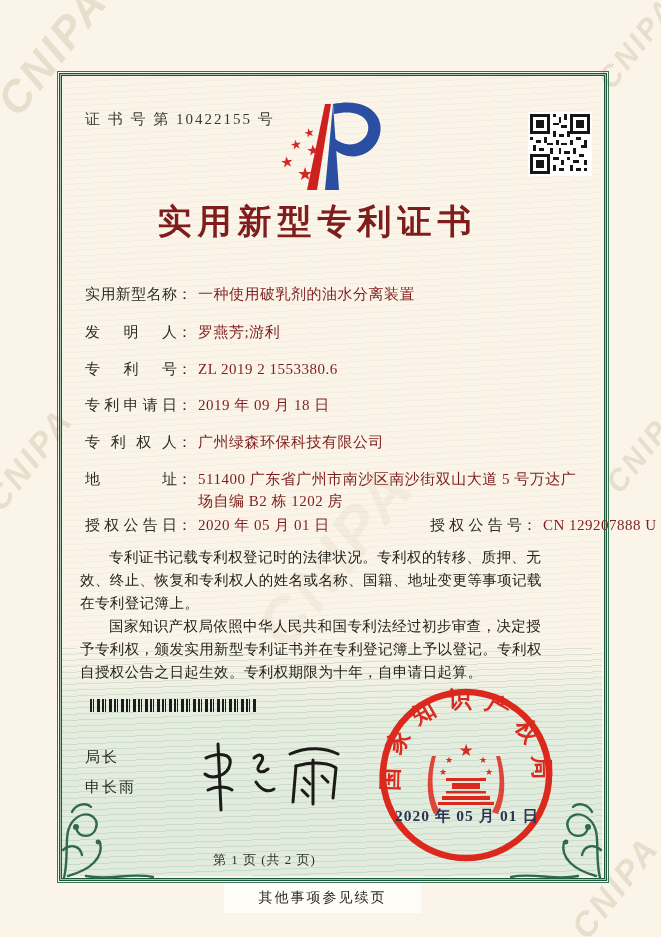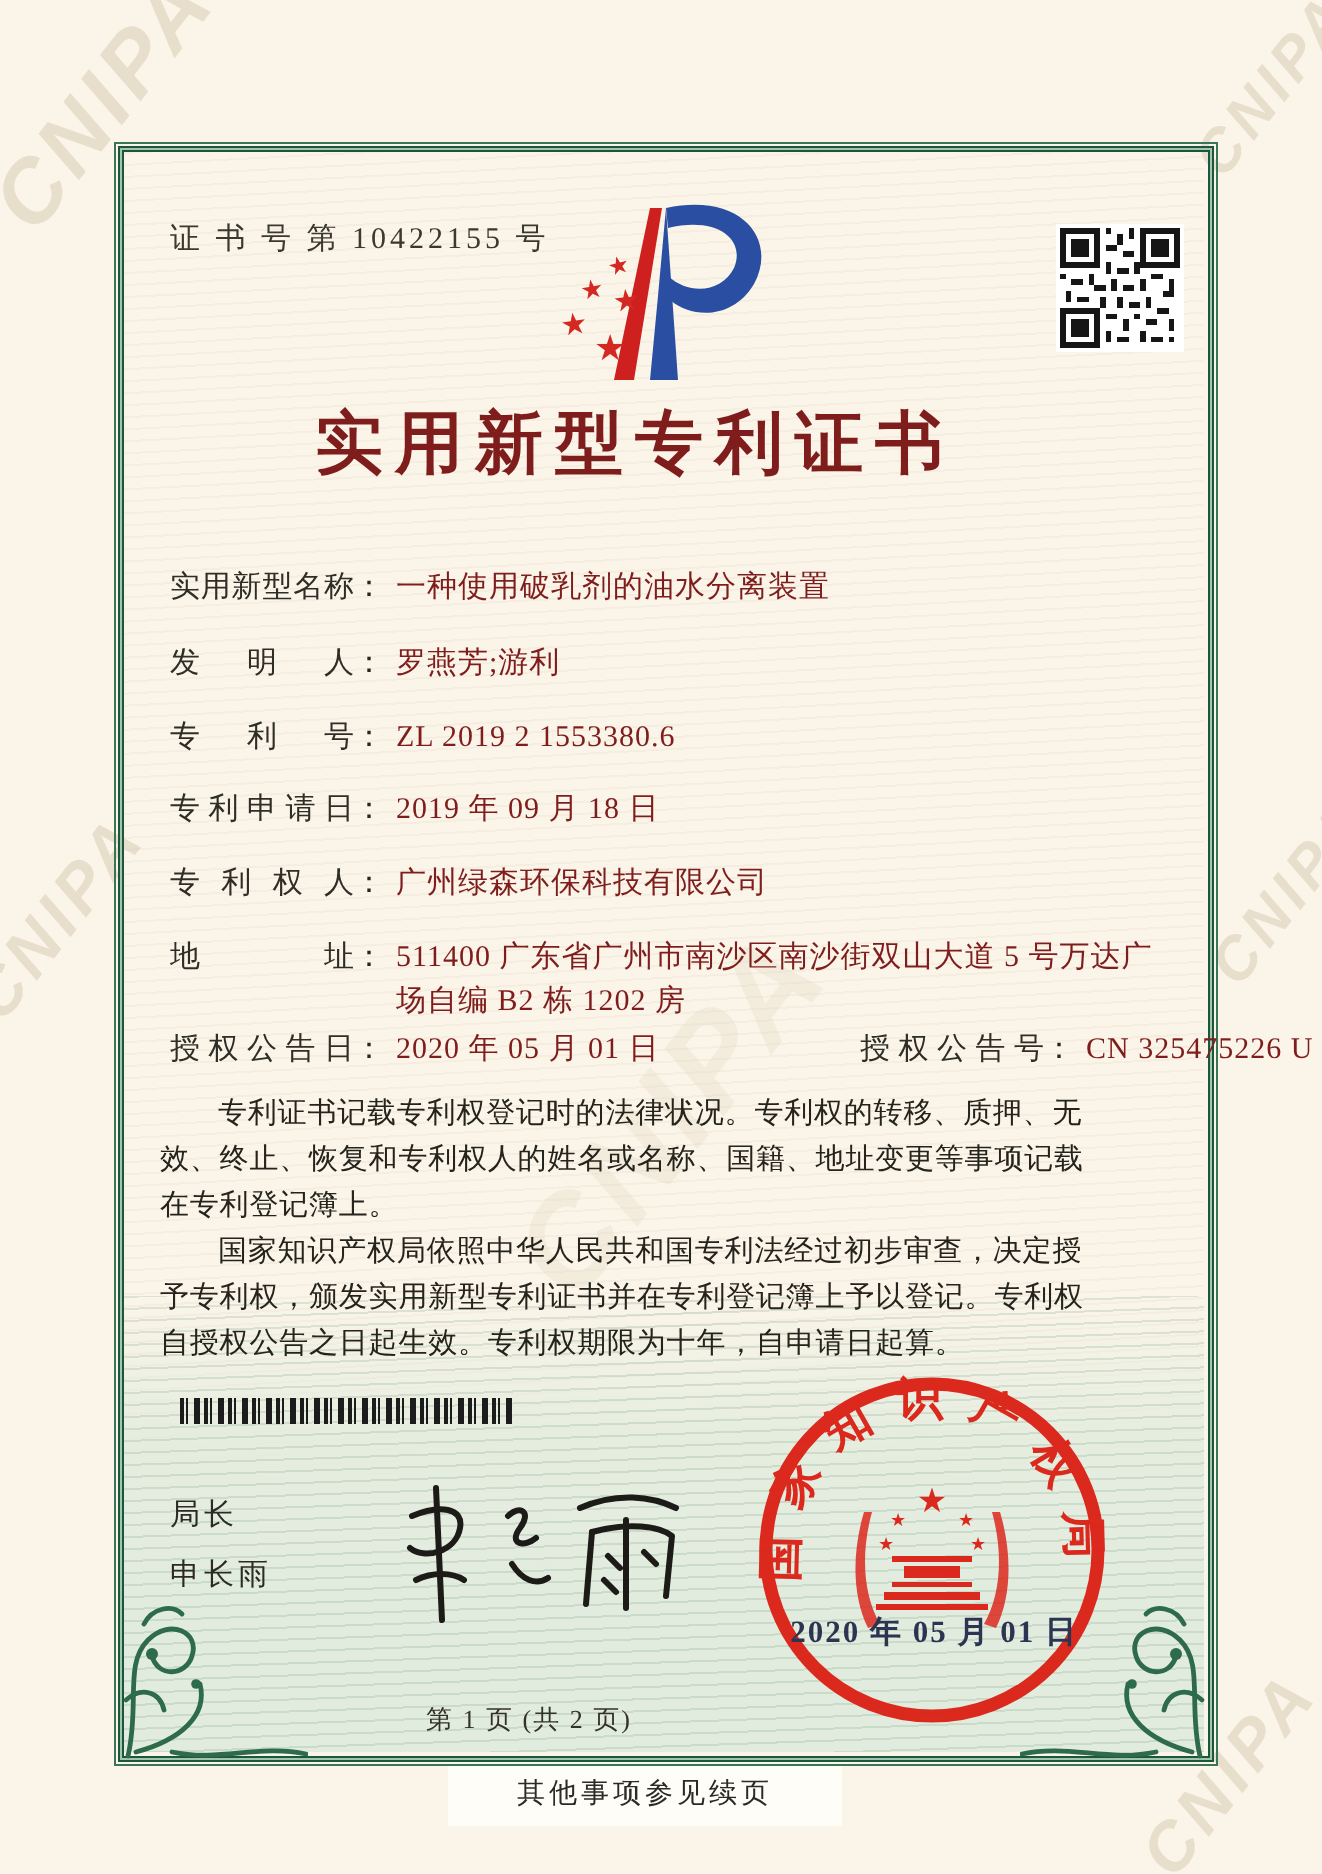--- a/index.html
+++ b/index.html
@@ -183,21 +183,21 @@
     <span class="flabel">专利申请日</span><span class="colon">：</span><span class="fvalue">2019 年 09 月 18 日</span>
   </div>
   <div class="frow" style="top:431px">
     <span class="flabel">专利权人</span><span class="colon">：</span><span class="fvalue">广州绿森环保科技有限公司</span>
   </div>
   <div class="frow addr" style="top:468px">
     <span class="flabel">地址</span><span class="colon">：</span><span class="fvalue">511400 广东省广州市南沙区南沙街双山大道 5 号万达广场自编 B2 栋 1202 房</span>
   </div>
   <div class="frow" style="top:514px">
     <span class="flabel">授权公告日</span><span class="colon">：</span><span class="fvalue">2020 年 05 月 01 日</span>
-    <span class="grant2"><span class="flabel">授权公告号</span><span class="colon">：</span><span class="fvalue">CN 325475226 U</span></span>
+    <span class="grant2"><span class="flabel">授权公告号</span><span class="colon">：</span><span class="fvalue">CN 129207888 U</span></span>
   </div>
 
   <div class="bodytext">
     <p>专利证书记载专利权登记时的法律状况。专利权的转移、质押、无效、终止、恢复和专利权人的姓名或名称、国籍、地址变更等事项记载在专利登记簿上。</p>
     <p>国家知识产权局依照中华人民共和国专利法经过初步审查，决定授予专利权，颁发实用新型专利证书并在专利登记簿上予以登记。专利权自授权公告之日起生效。专利权期限为十年，自申请日起算。</p>
   </div>
 
   <div class="barcode"></div>
 
   <div class="signer t1">局长</div>

